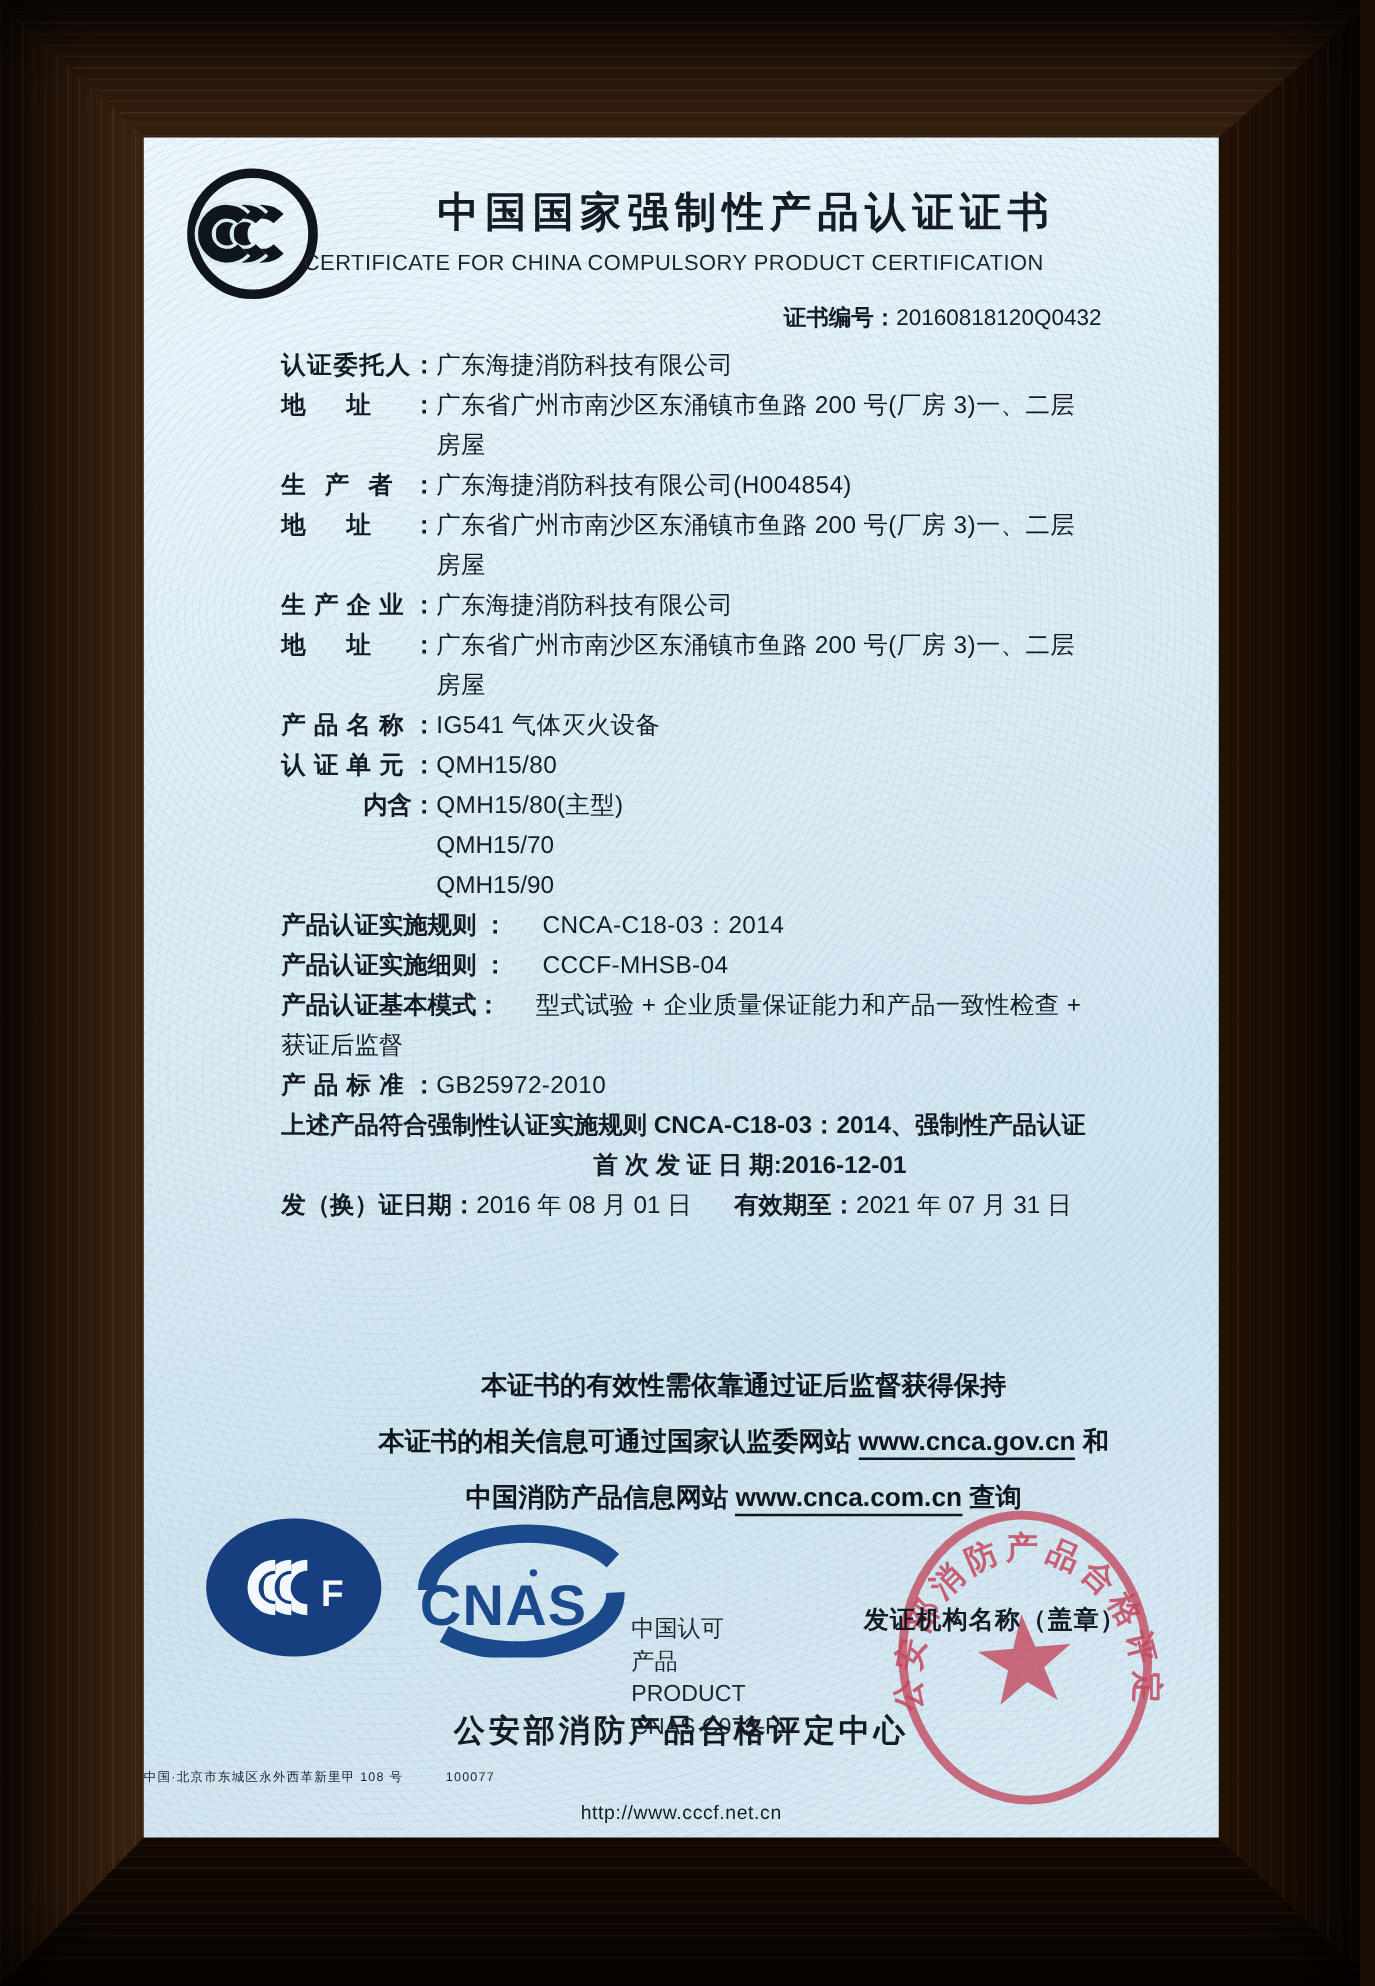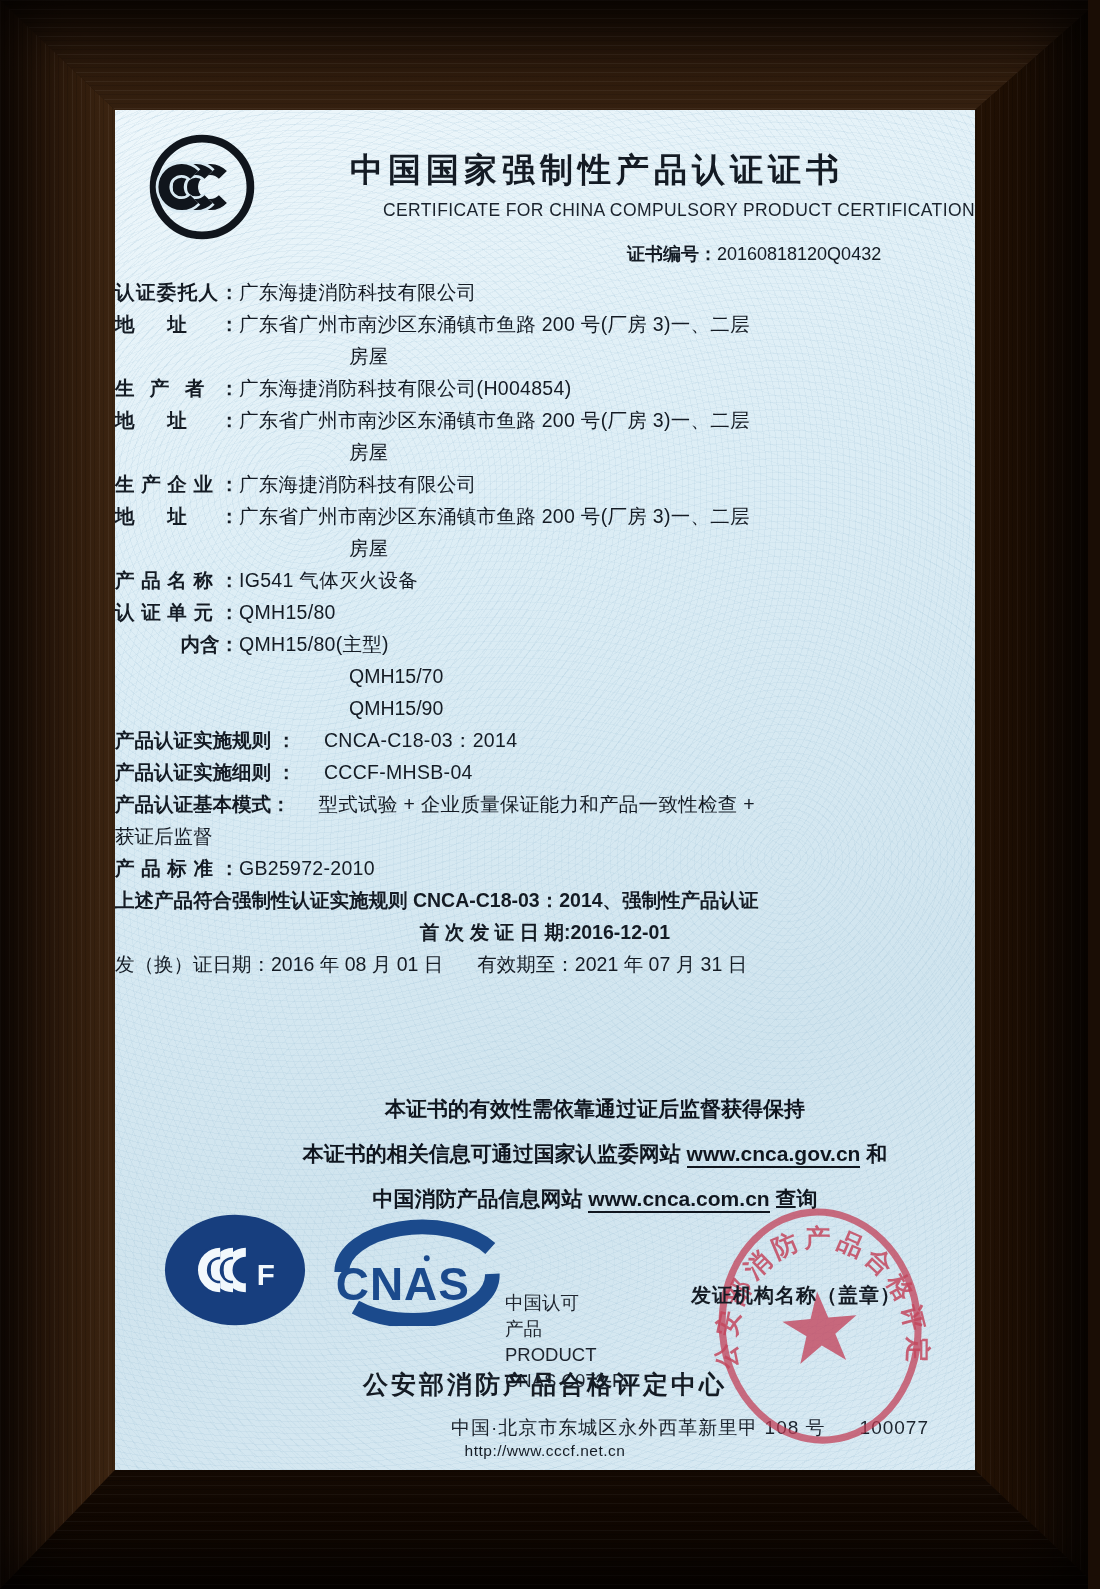--- a/index.html
+++ b/index.html
@@ -31,51 +31,51 @@
     background:
       repeating-radial-gradient(circle at 22% 28%,rgba(140,180,205,.13) 0 1px,transparent 1px 6px),
       repeating-radial-gradient(circle at 78% 55%,rgba(140,180,205,.11) 0 1px,transparent 1px 7px),
       repeating-radial-gradient(circle at 45% 85%,rgba(150,190,212,.10) 0 1px,transparent 1px 8px),
       linear-gradient(160deg,#eef7fb 0%,#dcedf5 35%,#d0e4ee 70%,#d9eaf3 100%);
     box-shadow:0 0 0 2px #17npx,0 0 0 2px #170d06,0 0 0 5px rgba(196,168,132,.28),0 0 26px 8px rgba(0,0,0,.6),inset 0 0 46px rgba(100,130,150,.22);}
   
   .ccc-logo{position:absolute;left:32px;top:22px;}
   .title{position:absolute;left:0;top:38px;width:100%;padding-left:104px;box-sizing:border-box;
     text-align:center;font-size:33px;font-weight:bold;letter-spacing:5px;white-space:nowrap;}
-  .subtitle{position:absolute;left:0;top:90px;width:100%;box-sizing:border-box;
-    text-align:right;font-size:17.5px;font-weight:500;letter-spacing:.4px;white-space:nowrap;color:#1a222c;}
+  .subtitle{position:absolute;left:0;top:90px;width:100%;padding-left:128px;box-sizing:border-box;
+    text-align:left;font-size:17.5px;font-weight:500;letter-spacing:.4px;white-space:nowrap;color:#1a222c;}
   .certno{position:absolute;left:512px;top:132px;font-size:18px;white-space:nowrap;}
   .certno b{font-weight:bold;}
   
   .rows{position:absolute;left:0;top:166px;width:860px;}
-  .row{height:32px;line-height:32px;font-size:19.5px;white-space:nowrap;}
+  .row{padding-left:110px;height:32px;line-height:32px;font-size:19.5px;white-space:nowrap;}
   .row .lbl{display:inline-block;width:124px;font-weight:bold;text-align:justify;text-align-last:justify;vertical-align:top;}
   .row .lbl.right{text-align:right;text-align-last:right;}
   .row .lbl.wide{width:auto;margin-right:28px;}
   .row .val{letter-spacing:.3px;}
   .row.c{padding-left:234px;}
   .row.full{font-weight:bold;}
   .row.center{text-align:center;font-weight:bold;}
-  .issue .lbl2{font-weight:normal;}
+  .issue .lbl2{font-weight:bold;}
   .gap{display:inline-block;width:34px;}
   
   .notice{position:absolute;left:0;top:976px;width:860px;padding-left:100px;box-sizing:border-box;
     text-align:center;font-size:21px;font-weight:bold;line-height:45px;white-space:nowrap;color:#10161f;}
   .uline{border-bottom:2px solid #10161f;padding-bottom:1px;}
   
   .cccf-mark{position:absolute;left:46px;top:1100px;}
   .cnas-mark{position:absolute;left:213px;top:1106px;}
   .accred{position:absolute;left:390px;top:1180px;font-size:18.5px;line-height:26px;color:#1d242e;font-weight:500;}
   .seal-caption{position:absolute;left:576px;top:1172px;font-size:20px;font-weight:bold;letter-spacing:1px;z-index:3;white-space:nowrap;}
   .stamp{position:absolute;left:596px;top:1090px;width:218px;height:250px;transform:rotate(-5deg);z-index:2;opacity:.92;}
   
   .issuer{position:absolute;left:0;top:1258px;width:860px;text-align:center;
     font-size:25px;font-weight:bold;letter-spacing:3px;}
-  .addr{position:absolute;left:0;top:1305px;width:860px;text-align:right;padding-right:46px;box-sizing:border-box;
-    font-size:19px;letter-spacing:1px;color:#1a222c;white-space:nowrap;}
+  .addr{position:absolute;left:0;top:1305px;width:860px;text-align:left;padding-right:46px;box-sizing:border-box;
+    font-size:10px;letter-spacing:1px;color:#1a222c;white-space:nowrap;}
   .site{position:absolute;left:0;top:1332px;width:860px;text-align:center;font-size:15.5px;letter-spacing:.5px;color:#141b24;}
 </style>
 </head>
 <body>
 
 <div class="photo">
   <div class="strip f-top"></div>
   <div class="strip f-left"></div>
   <div class="strip f-right"></div>
   <div class="strip f-bottom"></div>

